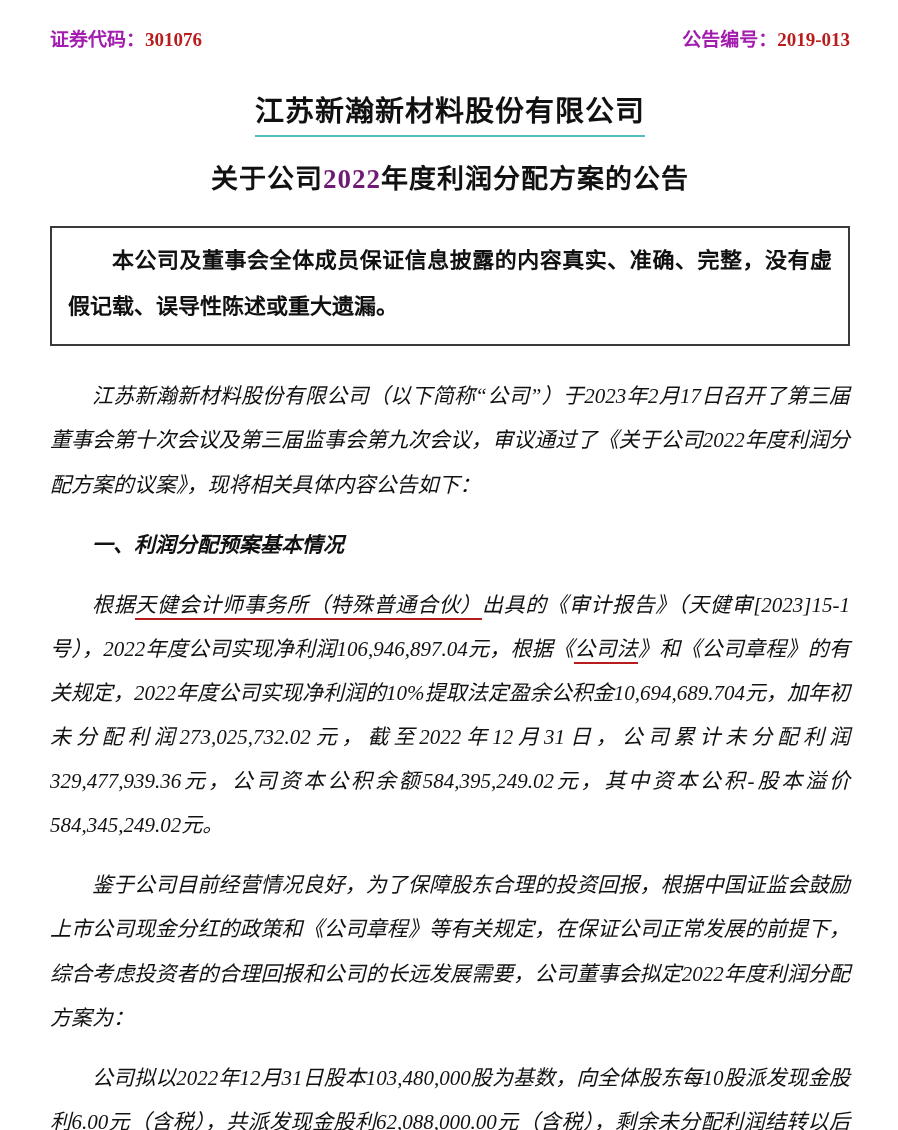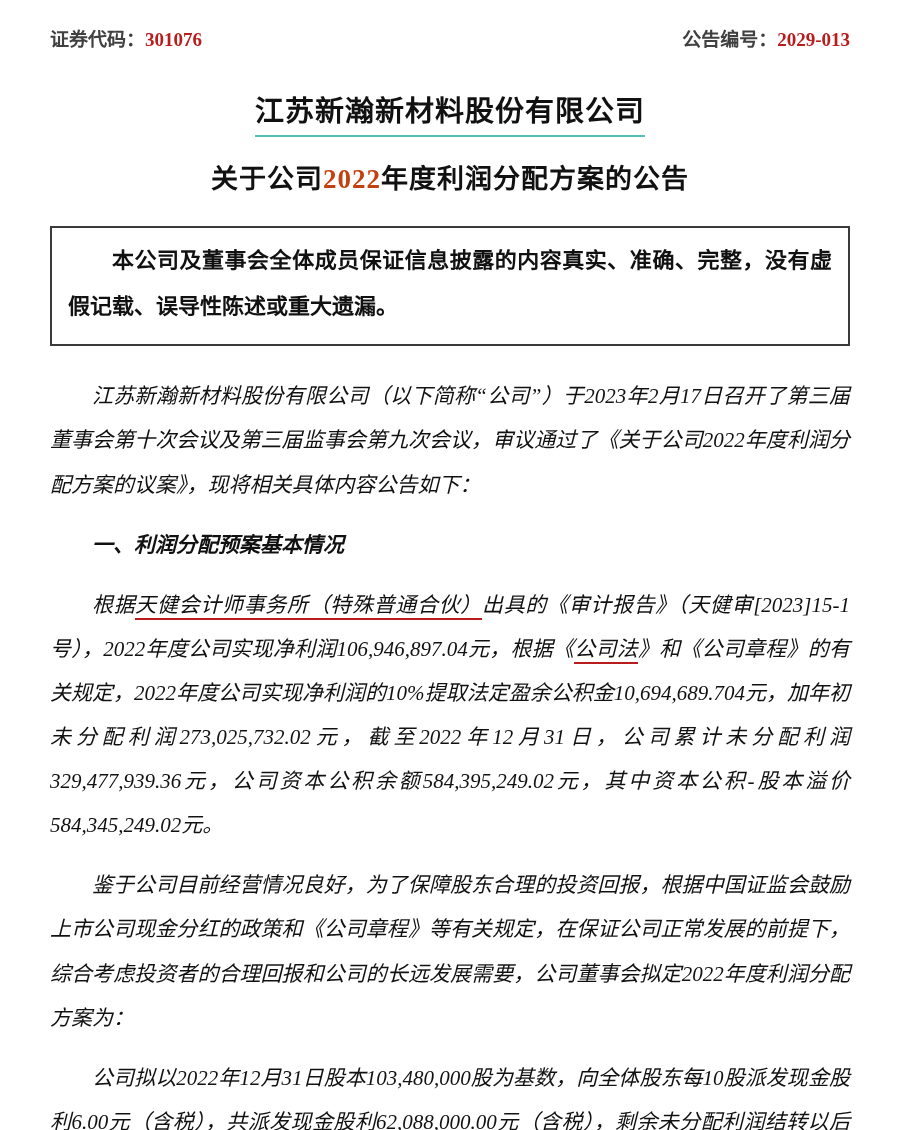--- a/index.html
+++ b/index.html
@@ -20,21 +20,21 @@
   }
   
   .doc-header {
     display: flex;
     justify-content: space-between;
     align-items: baseline;
     font-size: 19px;
     font-weight: bold;
     margin-top: 8px;
   }
-  .doc-header .label { color: #404040; }
+  .doc-header .label { color: #a21caf; }
   .doc-header .val-navy { color: #b91c1c; }
   .doc-header .val-underline {
     color: #111111;
     border-bottom: 2px solid #55bcbc;
     padding-bottom: 1px;
   }
   
   .title-company {
     text-align: center;
     font-size: 29px;
@@ -84,33 +84,33 @@
     font-size: 21px;
     font-weight: bold;
     text-indent: 2em;
     line-height: 2.1;
     margin: 4px 0 16px 0;
   }
   .seg-u {
     border-bottom: 2px solid #b91c1c;
     padding-bottom: 1px;
   }
-  .seg-navy { color: #c2410c; }
+  .seg-navy { color: #701a75; }
 </style>
 </head>
 <body>
 
 <div class="page">
 
   <div class="doc-header">
     <div>
       <span class="label">证券代码：</span><span class="val-navy">301076</span>
     </div>
     <div>
-      <span class="label">公告编号：</span><span class="val-navy">2029-013</span>
+      <span class="label">公告编号：</span><span class="val-navy">2019-013</span>
     </div>
   </div>
 
   <div class="title-company">
     <span class="underlined">江苏新瀚新材料股份有限公司</span>
   </div>
 
   <div class="title-announcement"><span>关于公司</span><span class="seg-navy">2022</span><span>年度利润分配方案的公告</span></div>
 
   <div class="statement-box">

